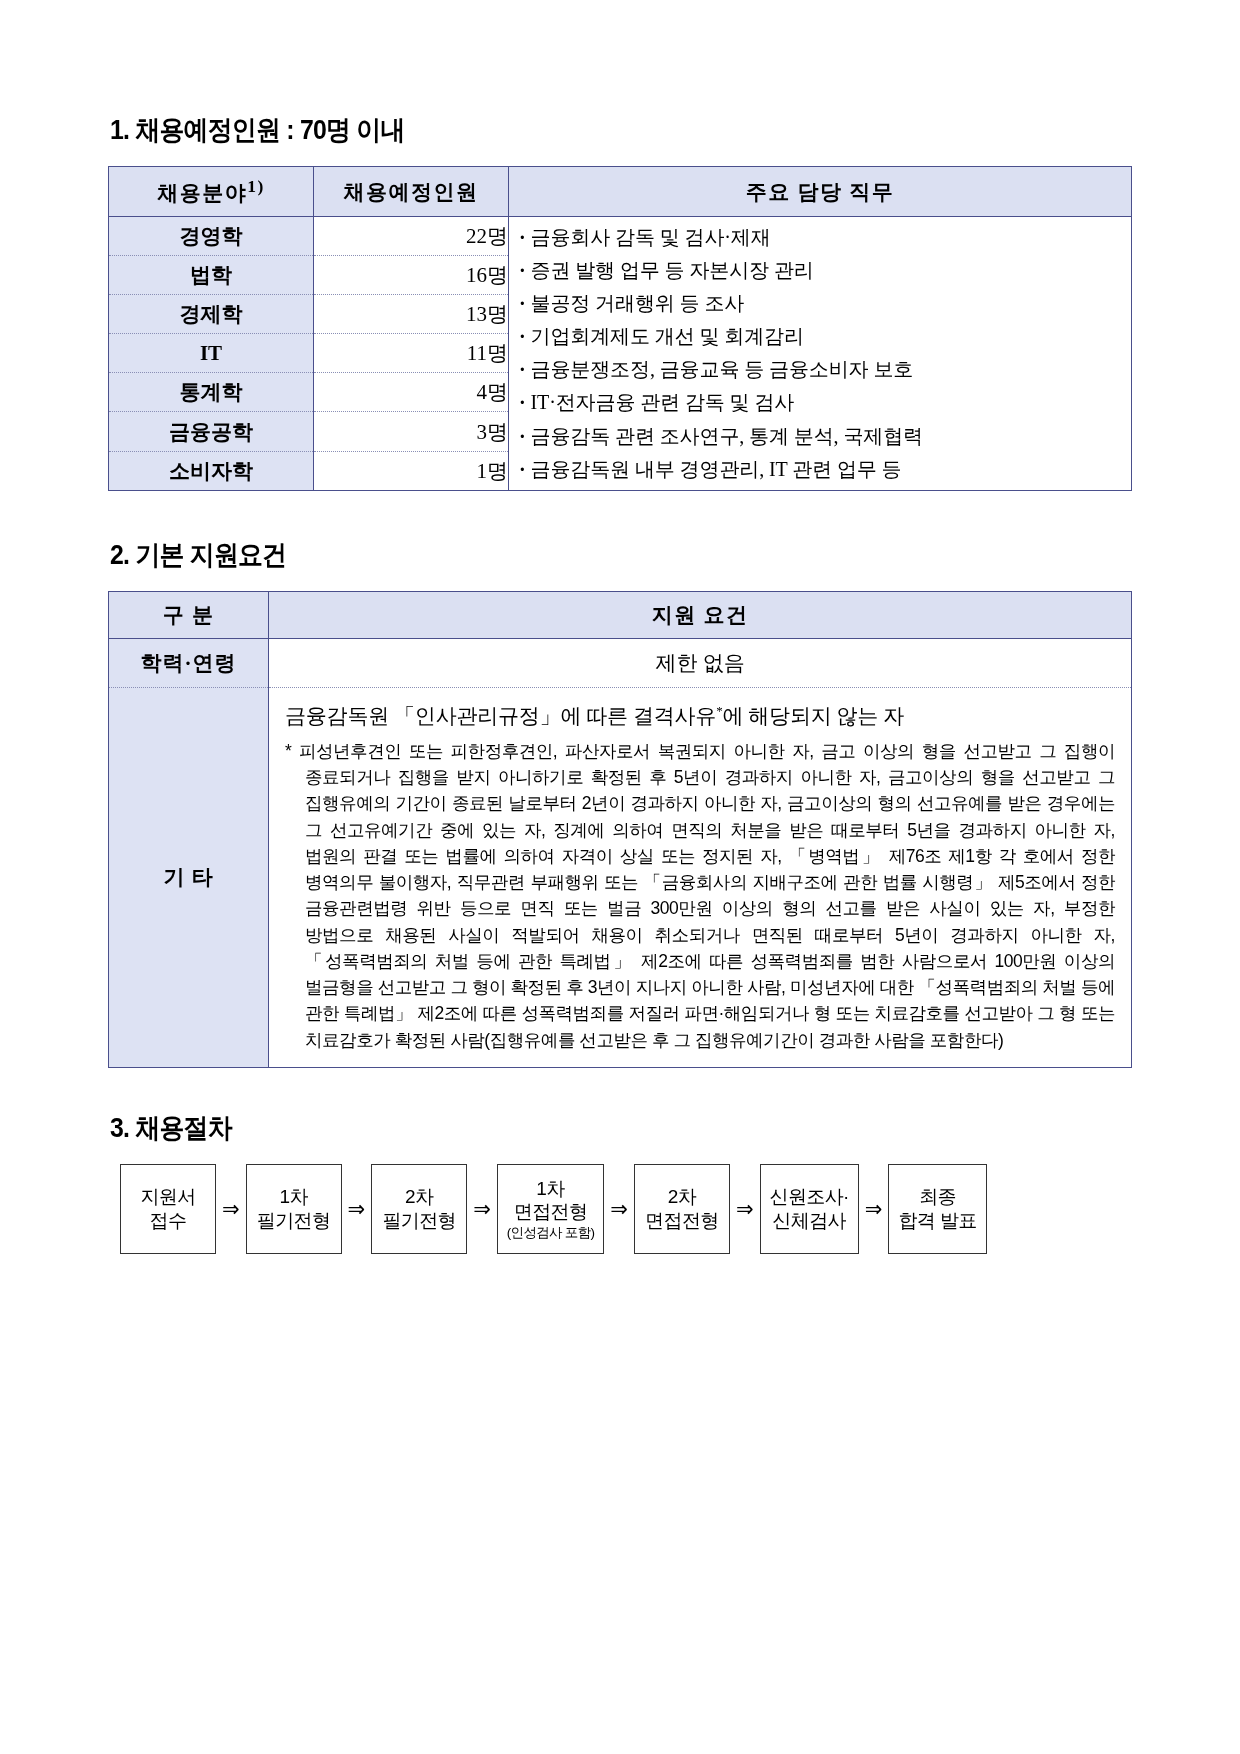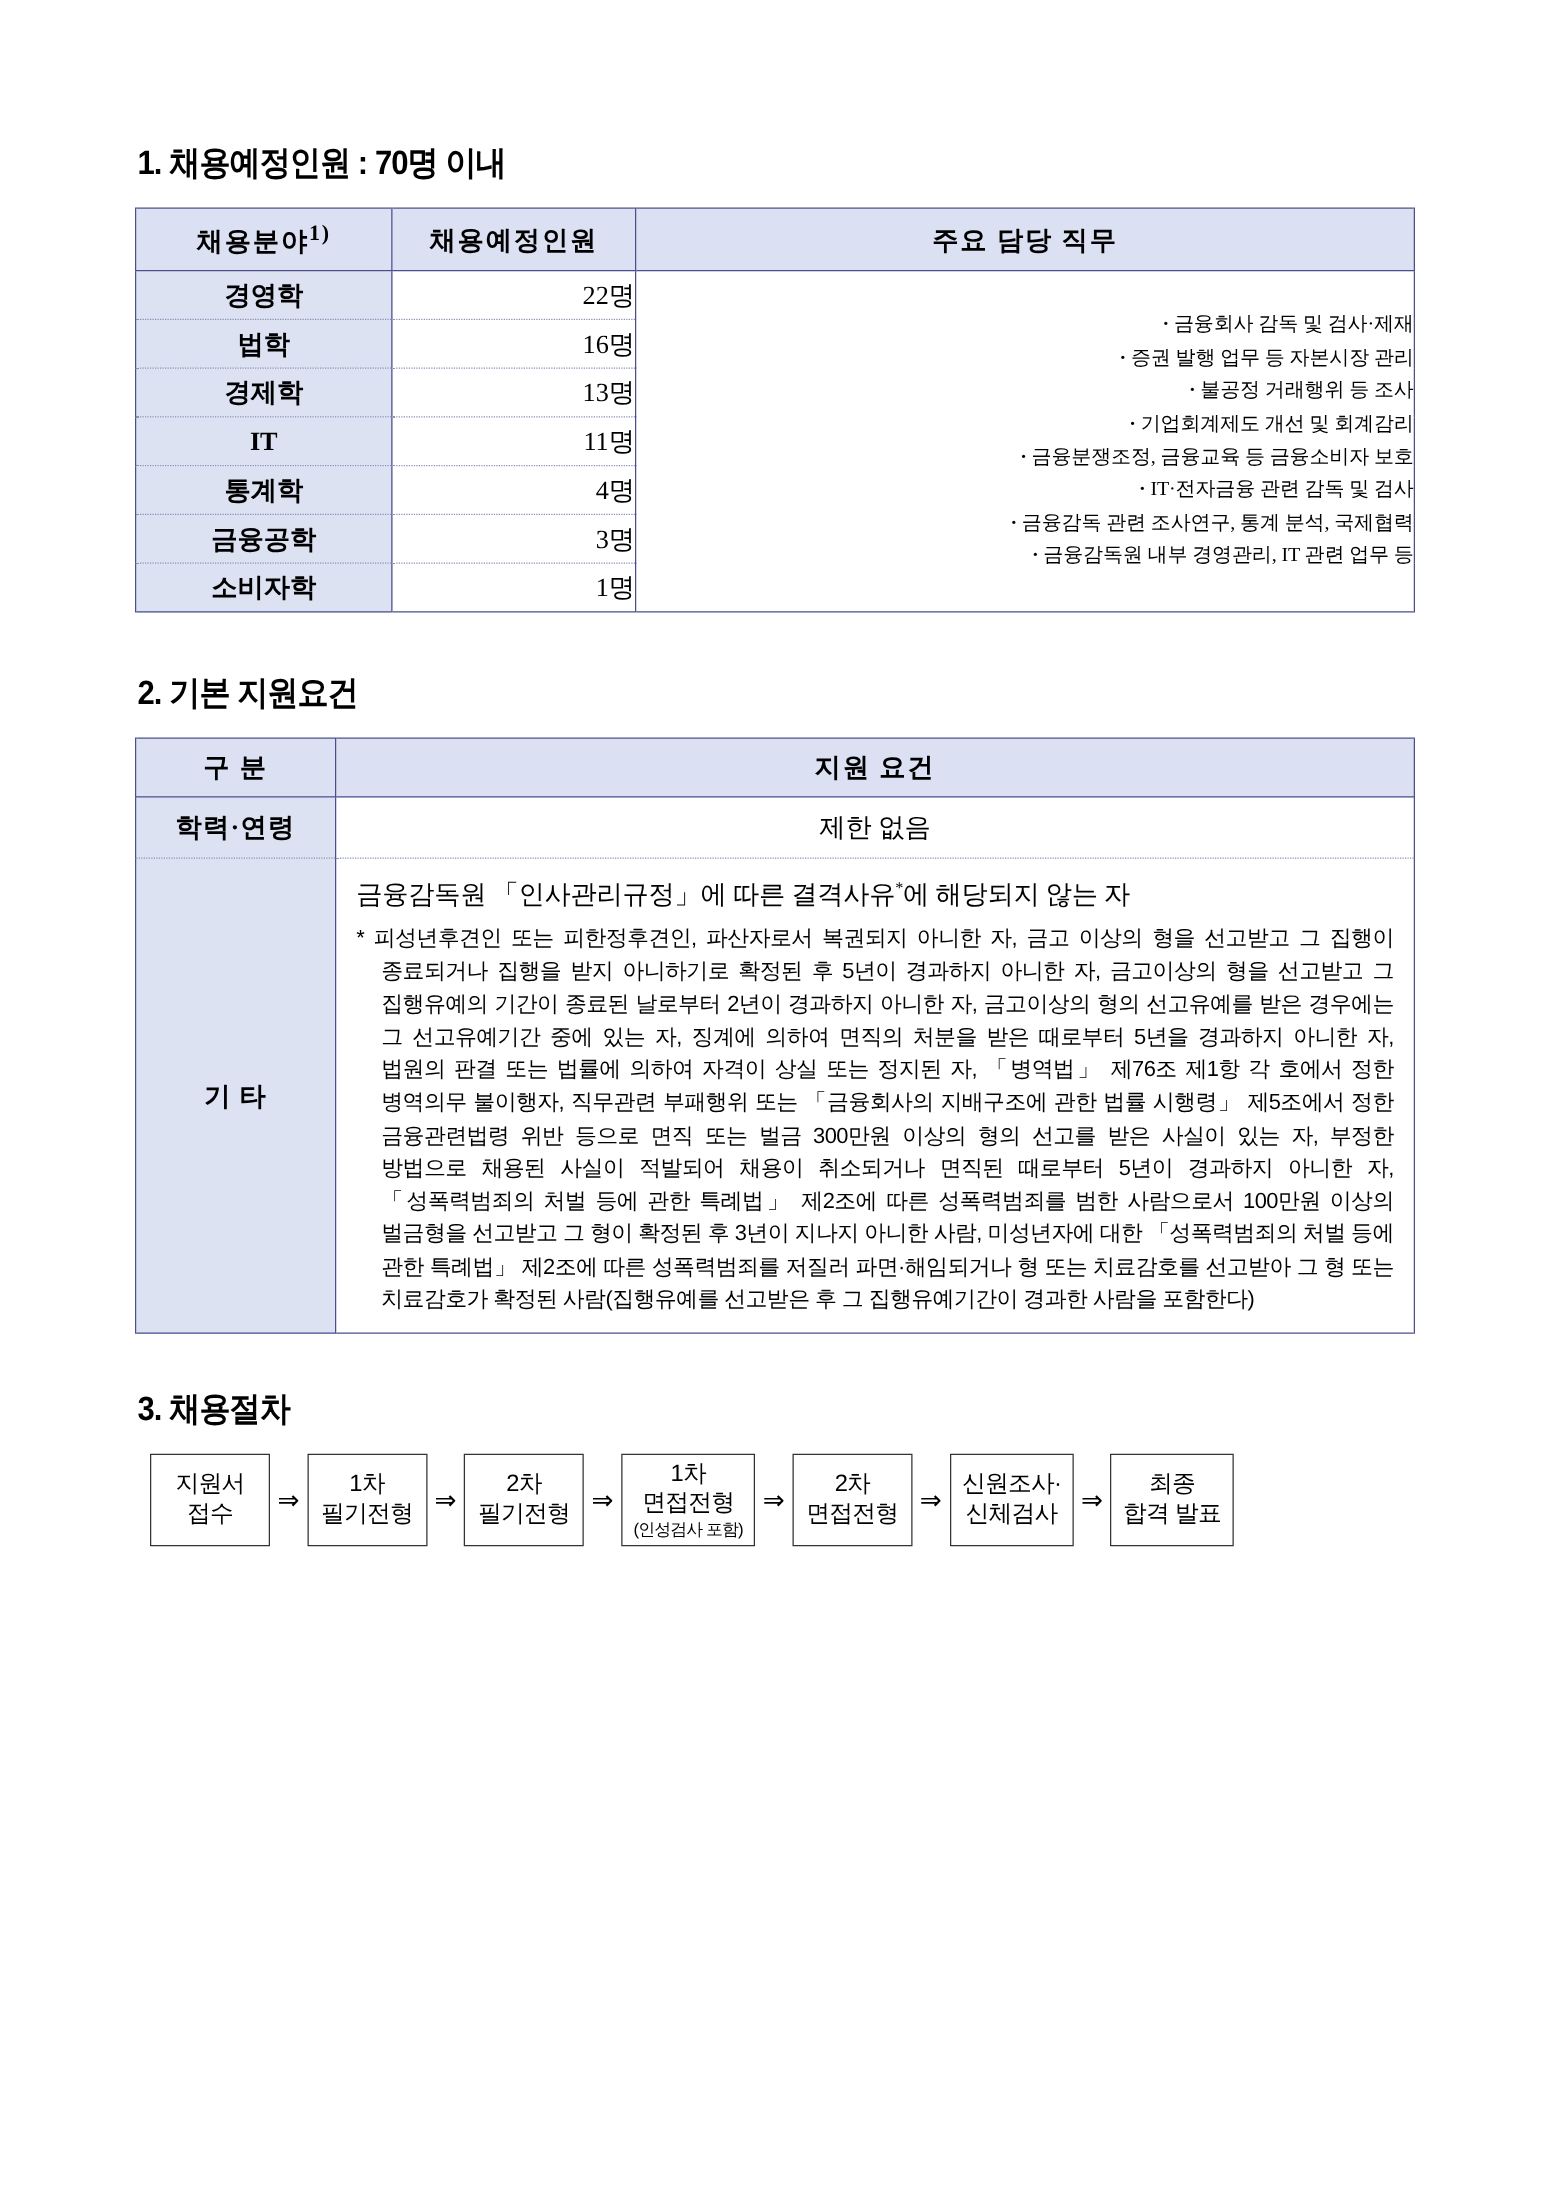--- a/index.html
+++ b/index.html
@@ -95,25 +95,24 @@
     background: #fff;
     padding: 4px 0 4px 10px !important;
     vertical-align: top;
   }
   .duties-list {
     margin: 0;
     padding: 0;
     list-style: none;
   }
   .duties-list li {
-    font-size: 16px;
+    font-size: 20px;
     line-height: 1.655;
     white-space: nowrap;
     letter-spacing: -0.1px;
-    text-align: right;
   }
   .duties-list li::before {
     content: "· ";
     font-weight: bold;
   }
 
   .footnote {
     font-family: "Liberation Sans", "DejaVu Sans", sans-serif;
     font-size: 18px;
     line-height: 1.42;
@@ -162,21 +161,21 @@
   
   .flow {
     display: flex;
     align-items: stretch;
     justify-content: flex-start;
     margin: 16px 0 0 12px;
   }
   .flow-box {
     border: 1.4px solid #333;
     min-width: 96px;
-    height: 74px;
+    height: 90px;
     display: flex;
     flex-direction: column;
     align-items: center;
     justify-content: center;
     padding: 0 9px;
     box-sizing: border-box;
   }
   .flow-box .l1, .flow-box .l2 {
     font-family: "Liberation Sans", "DejaVu Sans", sans-serif;
     font-size: 19px;

